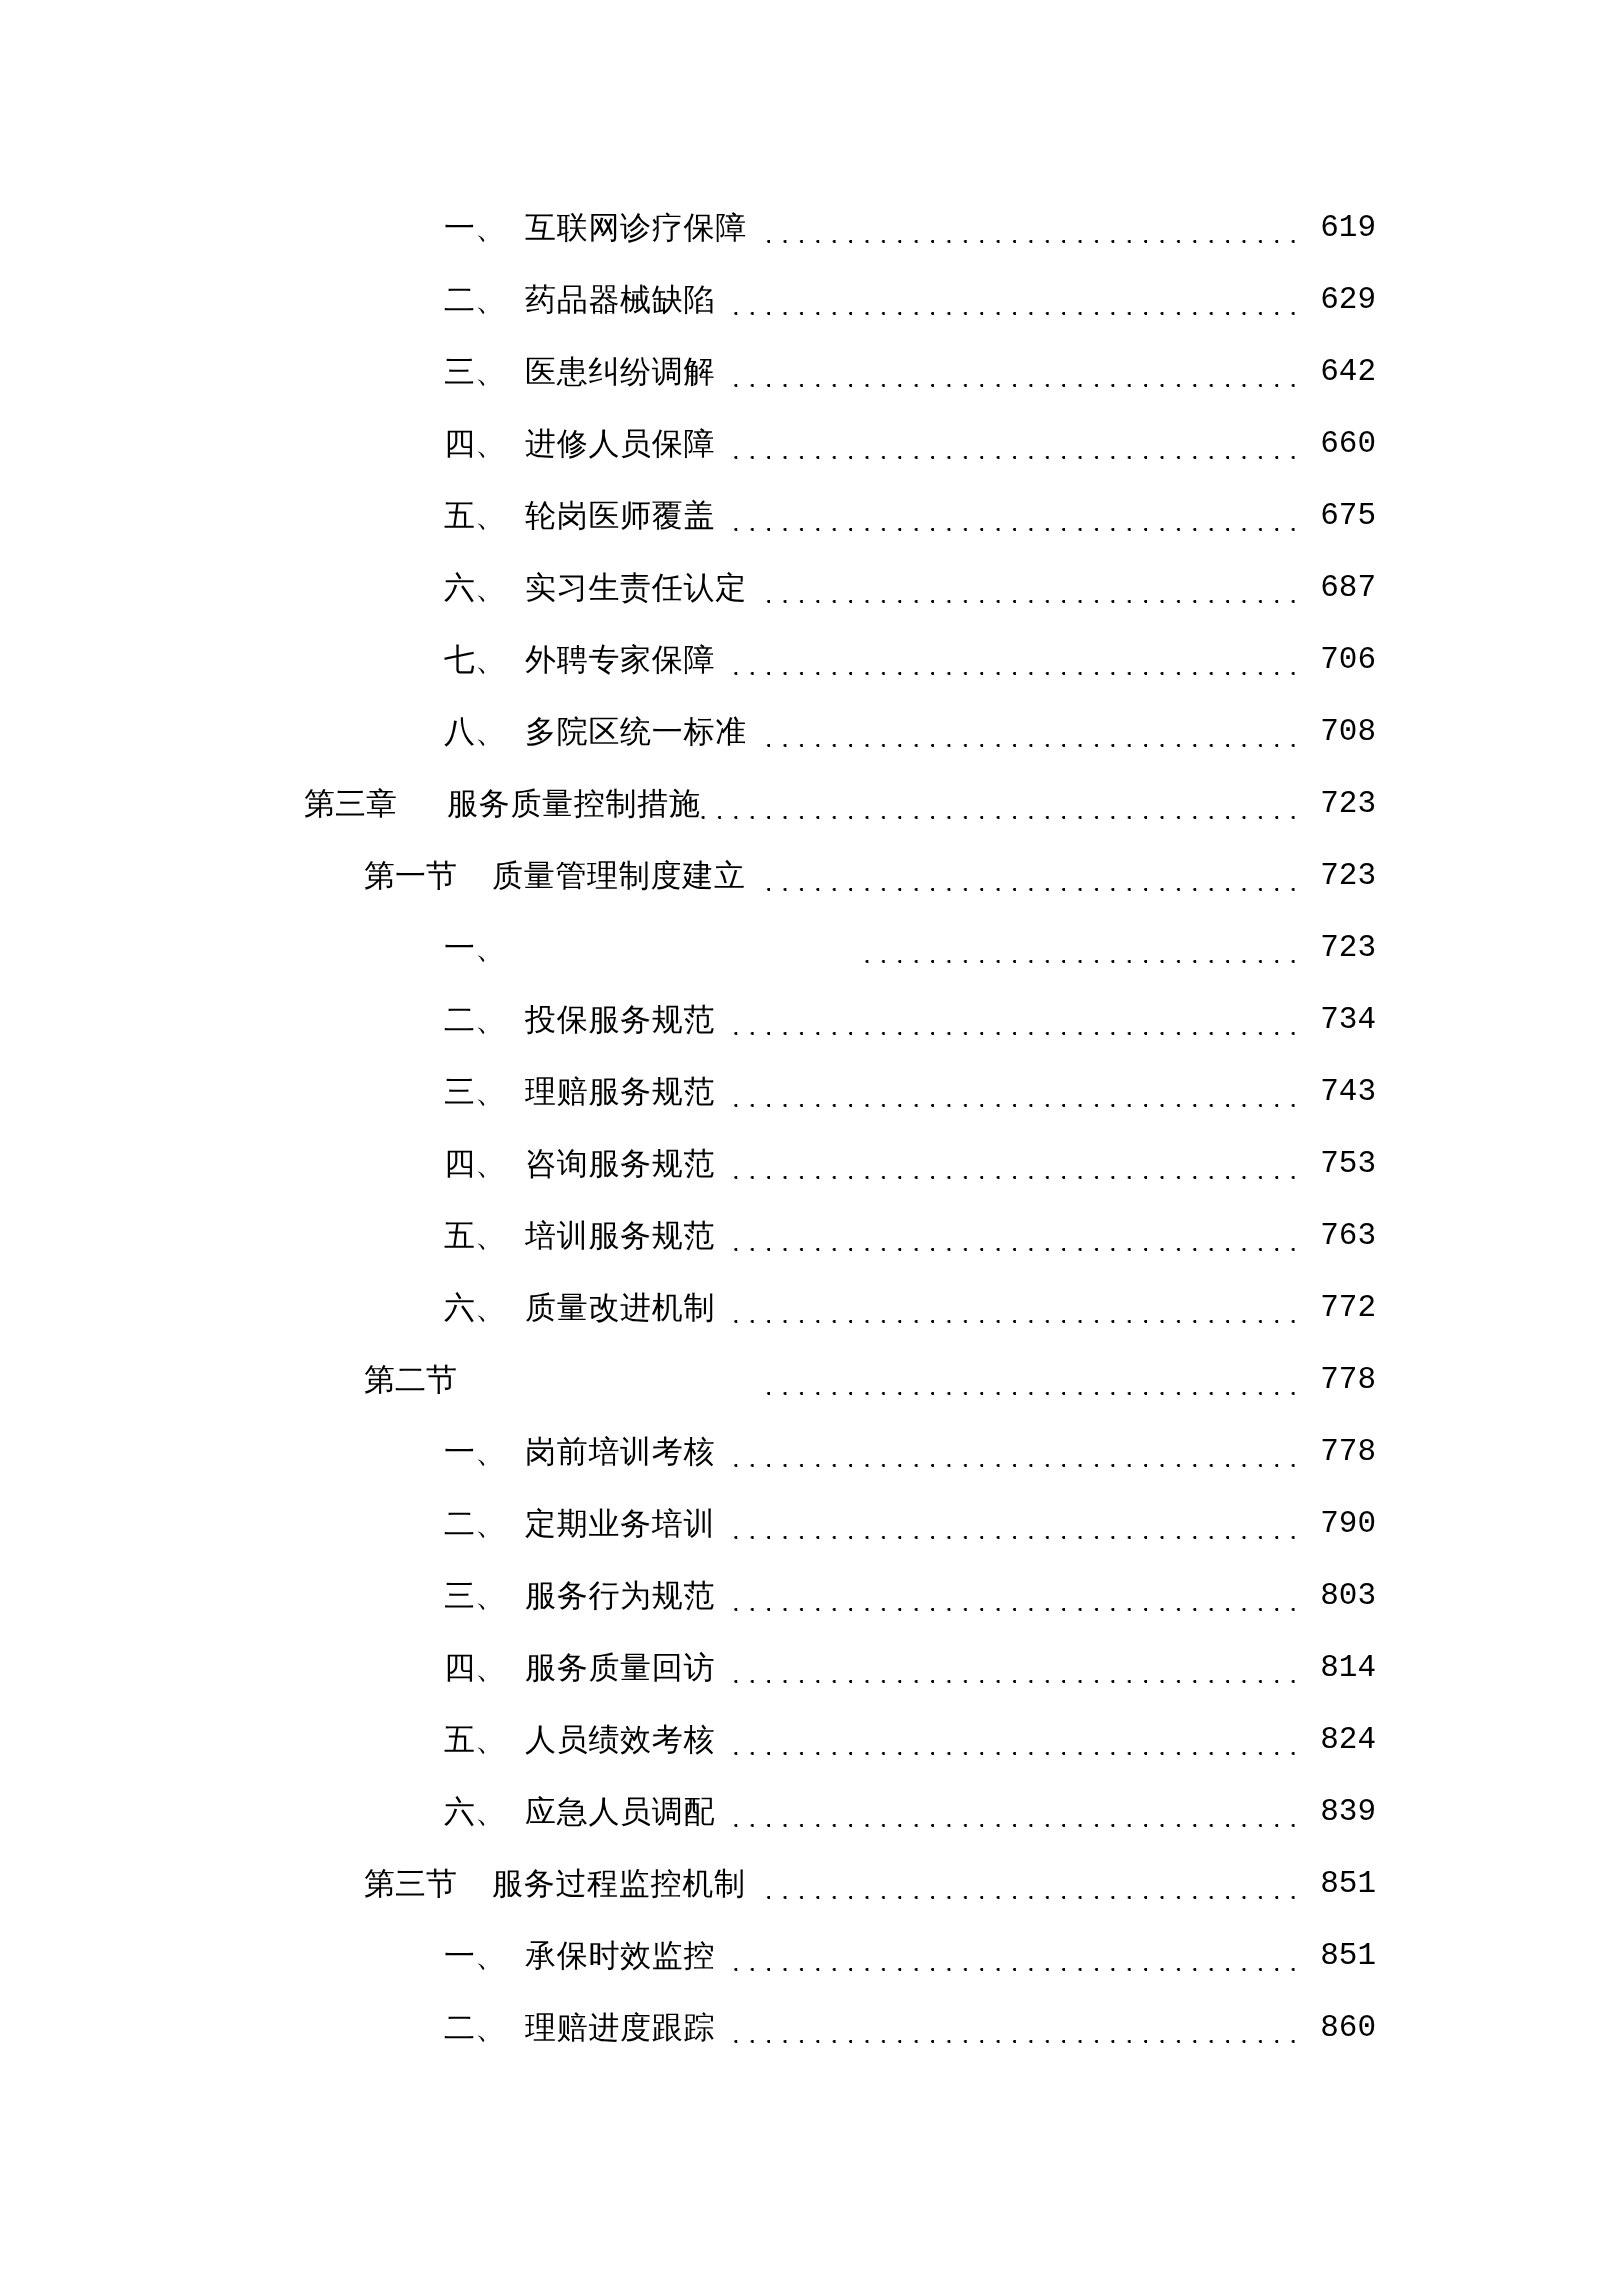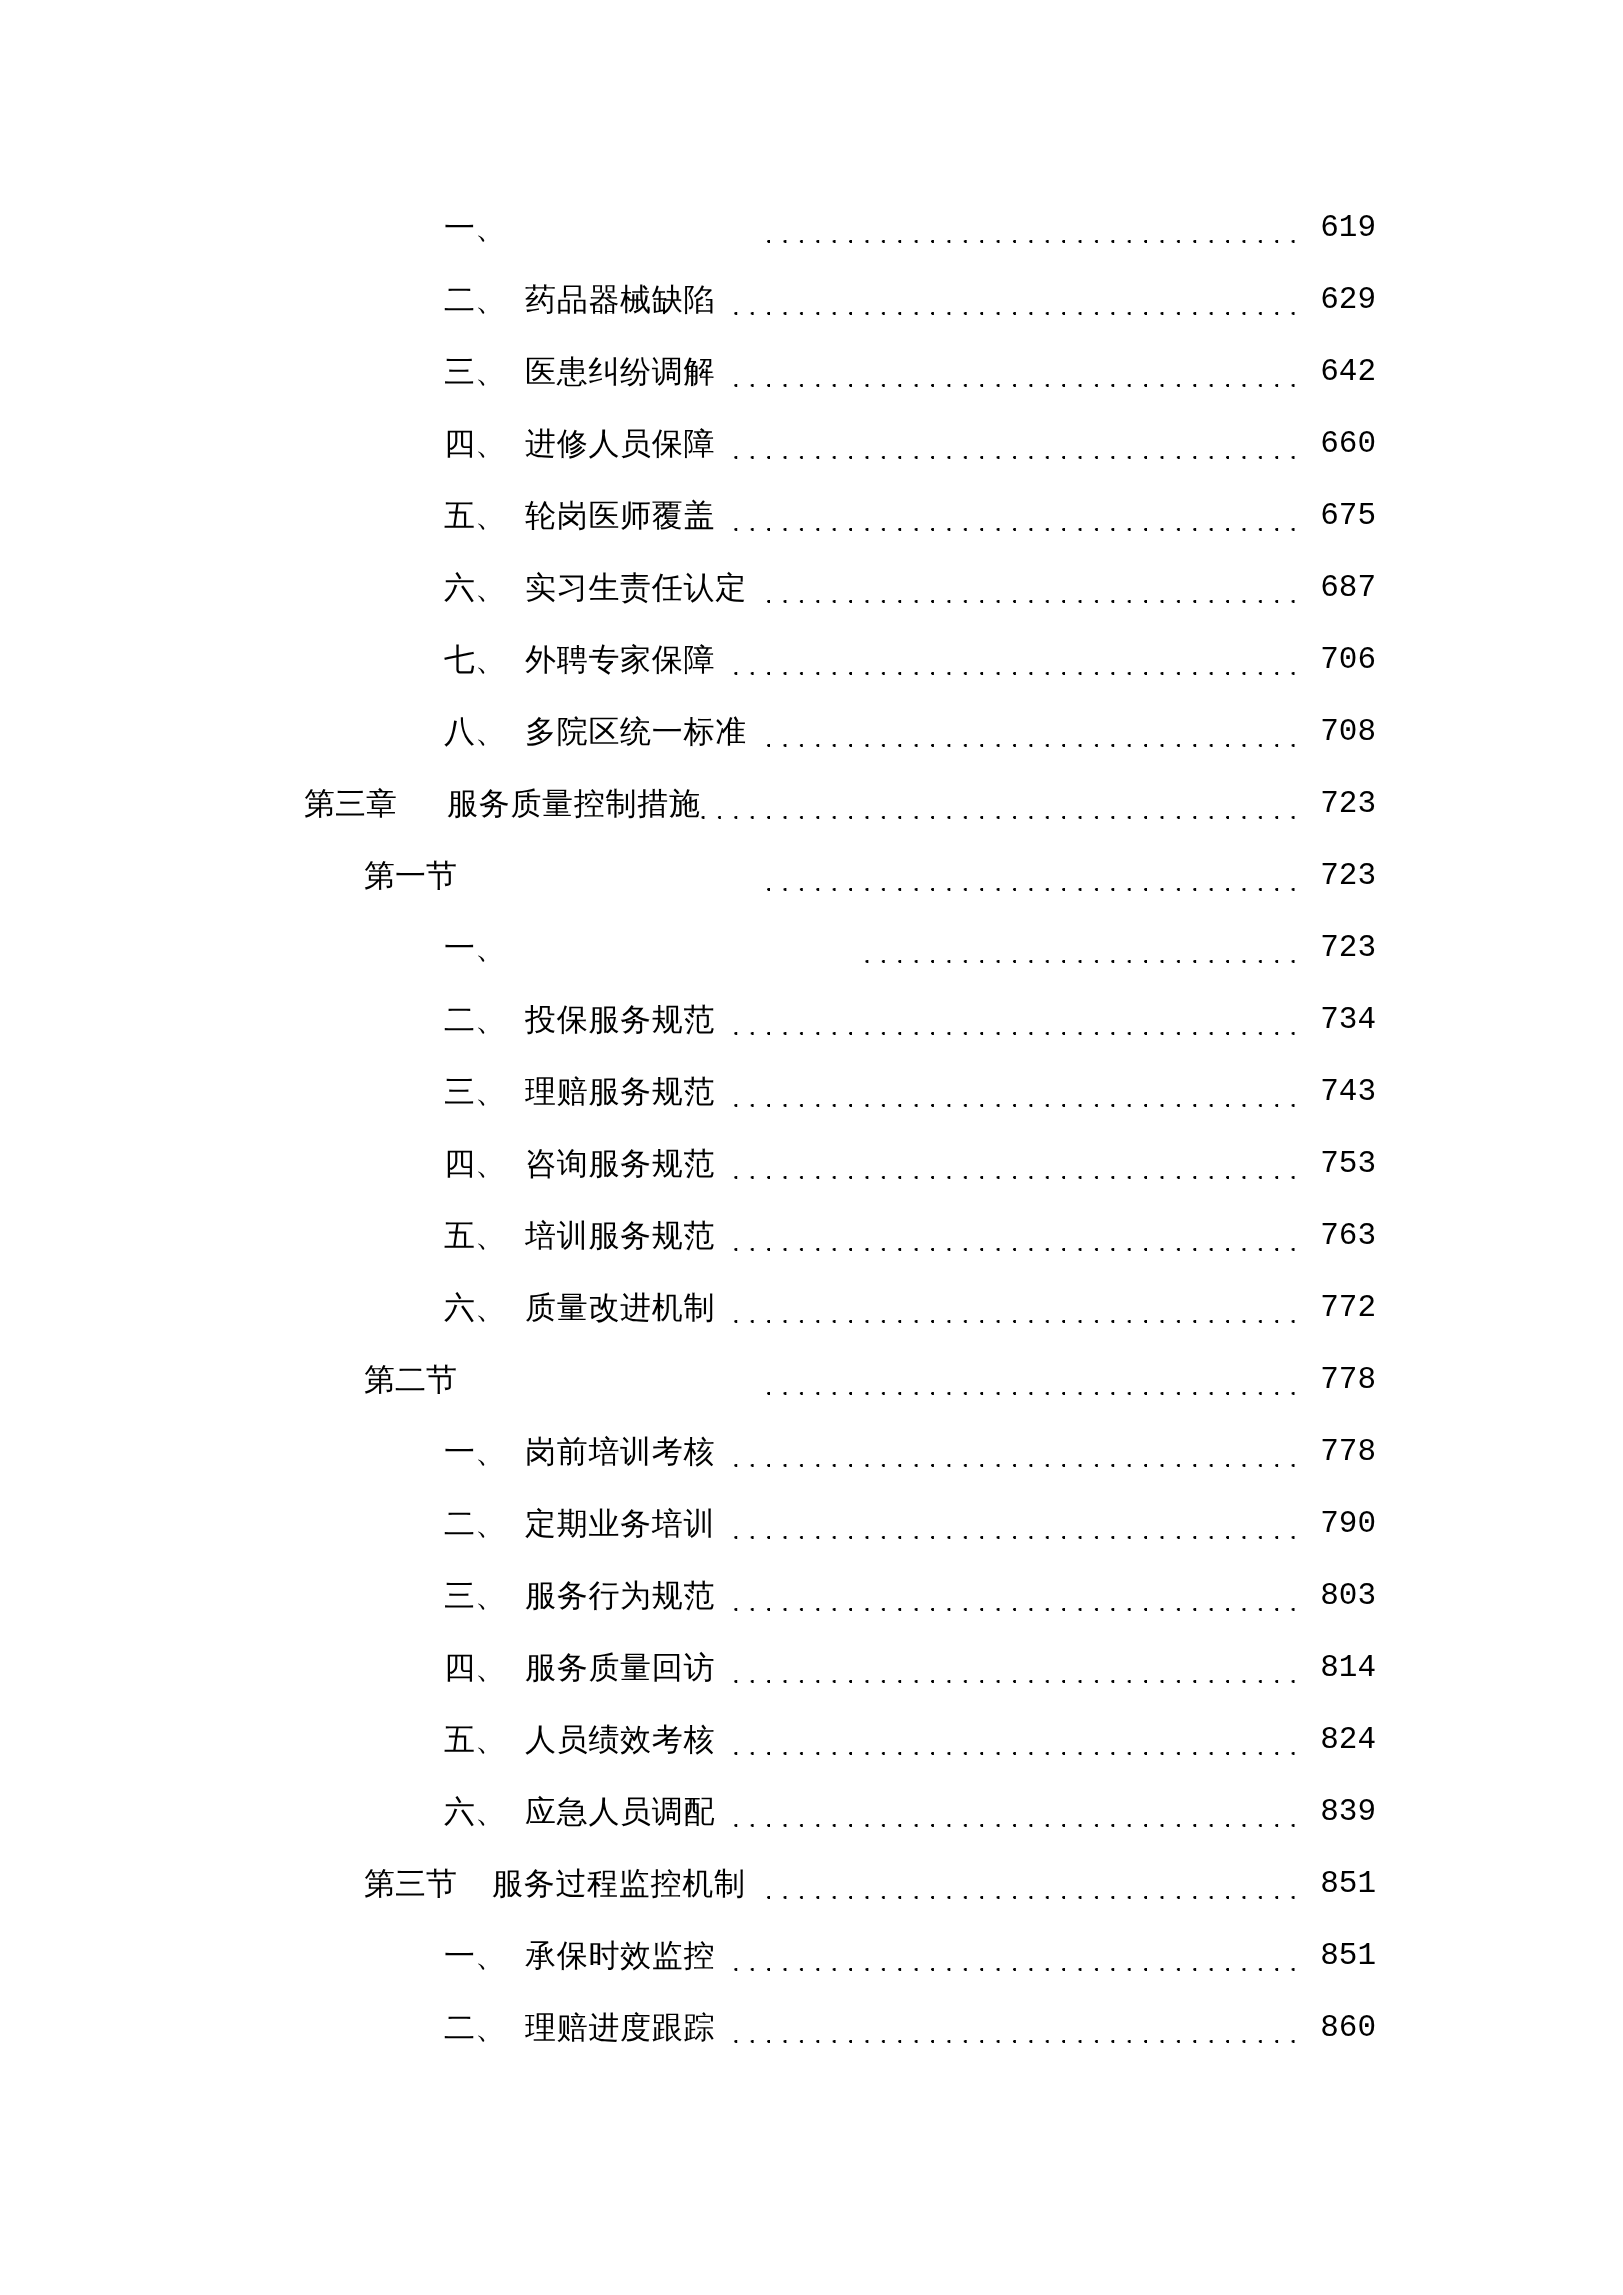--- a/index.html
+++ b/index.html
@@ -71,20 +71,21 @@
     .lvl-2 .num   { left: 444px; }
     .lvl-2 .title { left: 525px; }
   </style>
 </head>
 <body>
 
 <div class="toc">
 
   <div class="toc-row lvl-2">
       <span class="num">一、</span>
+      <span class="title">互联网诊疗保障</span>
       <span class="leader" style="left: 758px;"></span>
       <span class="page">619</span>
     </div>
   <div class="toc-row lvl-2">
       <span class="num">二、</span>
       <span class="title">药品器械缺陷</span>
       <span class="leader" style="left: 726px;"></span>
       <span class="page">629</span>
     </div>
   <div class="toc-row lvl-2">
@@ -124,20 +125,21 @@
       <span class="page">708</span>
     </div>
   <div class="toc-row lvl-0">
       <span class="num">第三章</span>
       <span class="title">服务质量控制措施</span>
       <span class="leader" style="left: 692px;"></span>
       <span class="page">723</span>
     </div>
   <div class="toc-row lvl-1">
       <span class="num">第一节</span>
+      <span class="title">质量管理制度建立</span>
       <span class="leader" style="left: 756px;"></span>
       <span class="page">723</span>
     </div>
   <div class="toc-row lvl-2">
       <span class="num">一、</span>
       <span class="leader" style="left: 854px;"></span>
       <span class="page">723</span>
     </div>
   <div class="toc-row lvl-2">
       <span class="num">二、</span>

